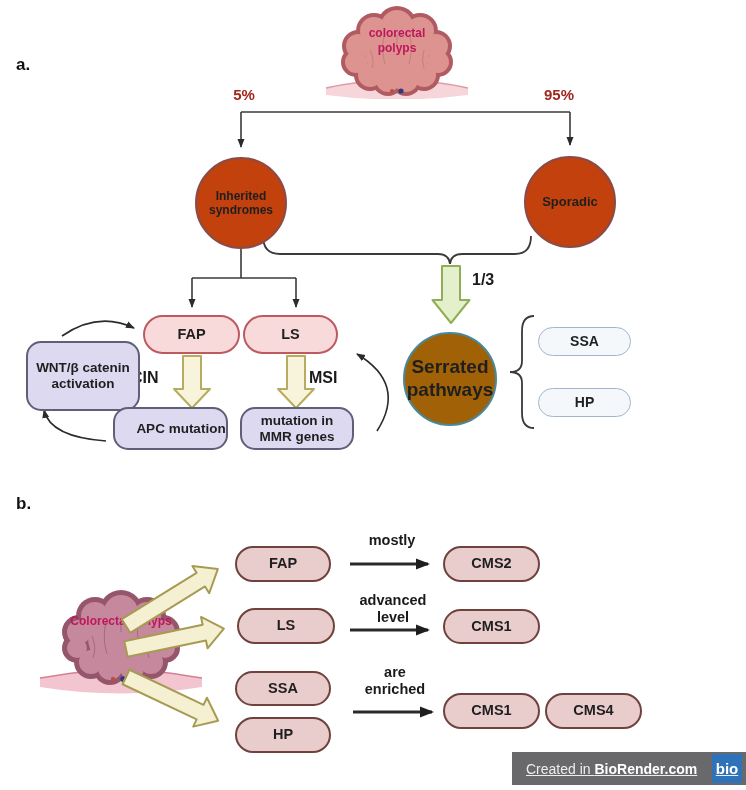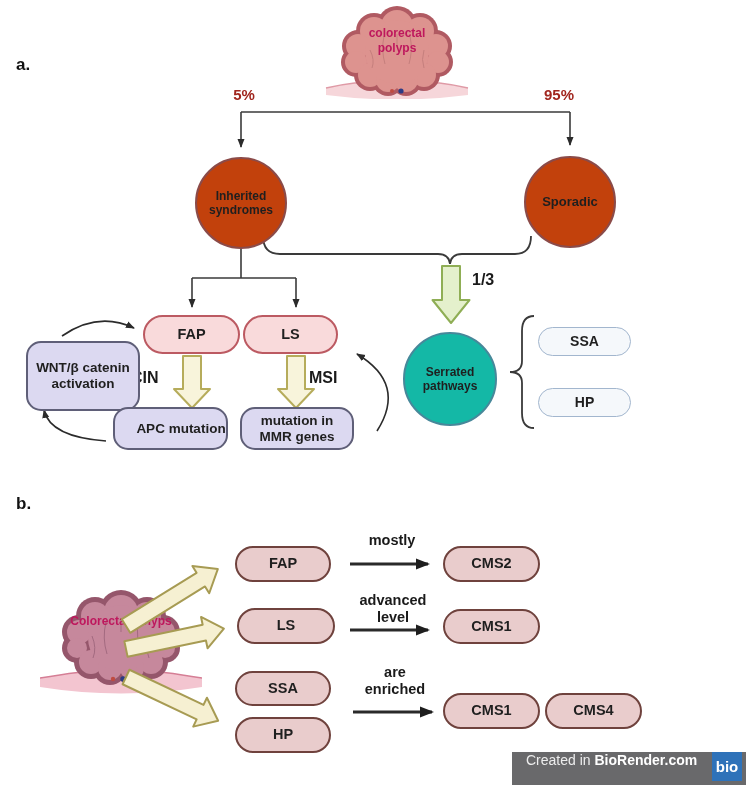--- a/index.html
+++ b/index.html
@@ -8,31 +8,31 @@
     font-family:"Liberation Sans",sans-serif;overflow:hidden;
   }
   .overlay{position:absolute;left:0;top:0;z-index:2;}
   .polyp{position:absolute;z-index:1;}
   .polyp-label{position:absolute;text-align:center;font-weight:bold;color:#be185d;
     font-size:12px;line-height:1.25;z-index:3;}
   .node{position:absolute;display:flex;align-items:center;justify-content:center;
     text-align:center;font-weight:bold;color:#1f1f1f;box-sizing:border-box;z-index:3;
     line-height:1.2;}
   .circle-a{background:#c2410c;border:2px solid #8B4B49;border-radius:50%;font-size:12px;}
-  .circle-serrated{background:#14b8a6;border:2px solid #47889A;border-radius:50%;font-size:12px;}
+  .circle-serrated{background:#a16207;border:2px solid #47889A;border-radius:50%;font-size:19px;}
   .pill-a{background:#F9DADB;border:2px solid #BC5A62;border-radius:20px;font-size:14.5px;}
   .lav{background:#DCD9F1;border:2px solid #5F5F78;border-radius:15px;font-size:13.5px;line-height:1.18;padding-left:21px;}
   .pill-light{background:#F5F8FB;border:1.5px solid #A2B6CE;border-radius:15px;font-size:14px;}
   .pill-b{background:#E9CCCC;border:2px solid #6F423D;border-radius:18px;font-size:14.5px;}
   .panel-label{position:absolute;font-weight:bold;font-size:17px;color:#111;z-index:3;}
   .pct{position:absolute;width:44px;text-align:center;color:#A1261E;font-weight:bold;
     font-size:15px;z-index:3;}
   .free-label{position:absolute;font-weight:bold;color:#1a1a1a;z-index:3;text-align:center;line-height:1.2;}
   .badge{position:absolute;left:512px;top:752px;width:234px;height:33px;background:#69696B;
-    display:flex;align-items:flex-start;z-index:4;font-size:14px;color:#EDEDED;}
+    display:flex;align-items:center;z-index:4;font-size:14px;color:#EDEDED;text-decoration:underline;}
   .badge .prefix{margin-left:14px;white-space:pre;}
   .badge .brand{font-weight:bold;color:#ffffff;}
   .bio-logo{margin-left:auto;margin-right:4px;width:30px;height:29px;background:#2E72B9;
     color:#fff;font-weight:bold;font-size:15px;display:flex;align-items:center;justify-content:center;}
 </style>
 </head>
 <body>
 
 <div class="canvas">
 

